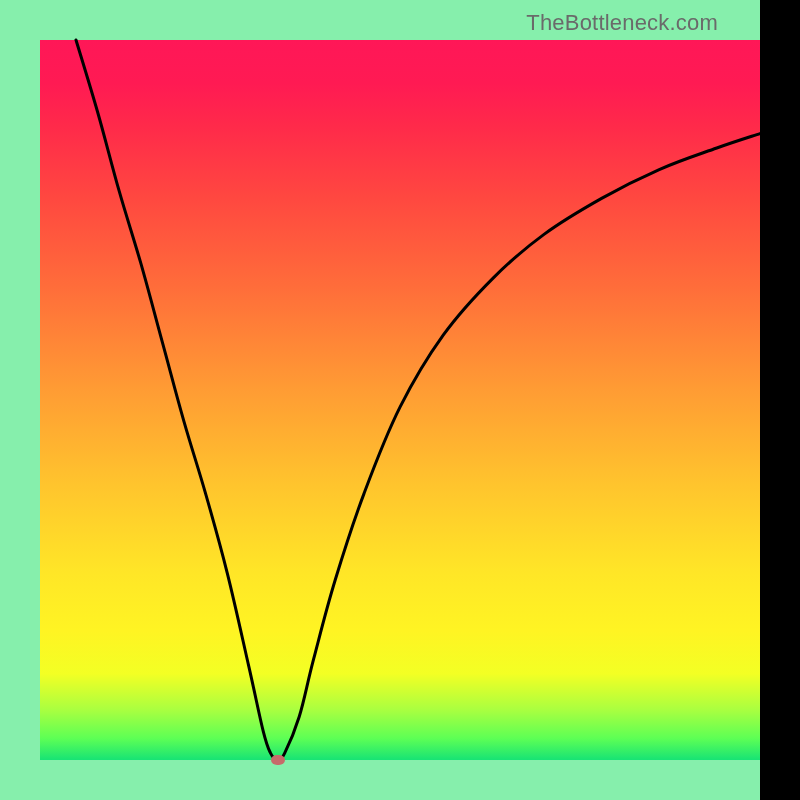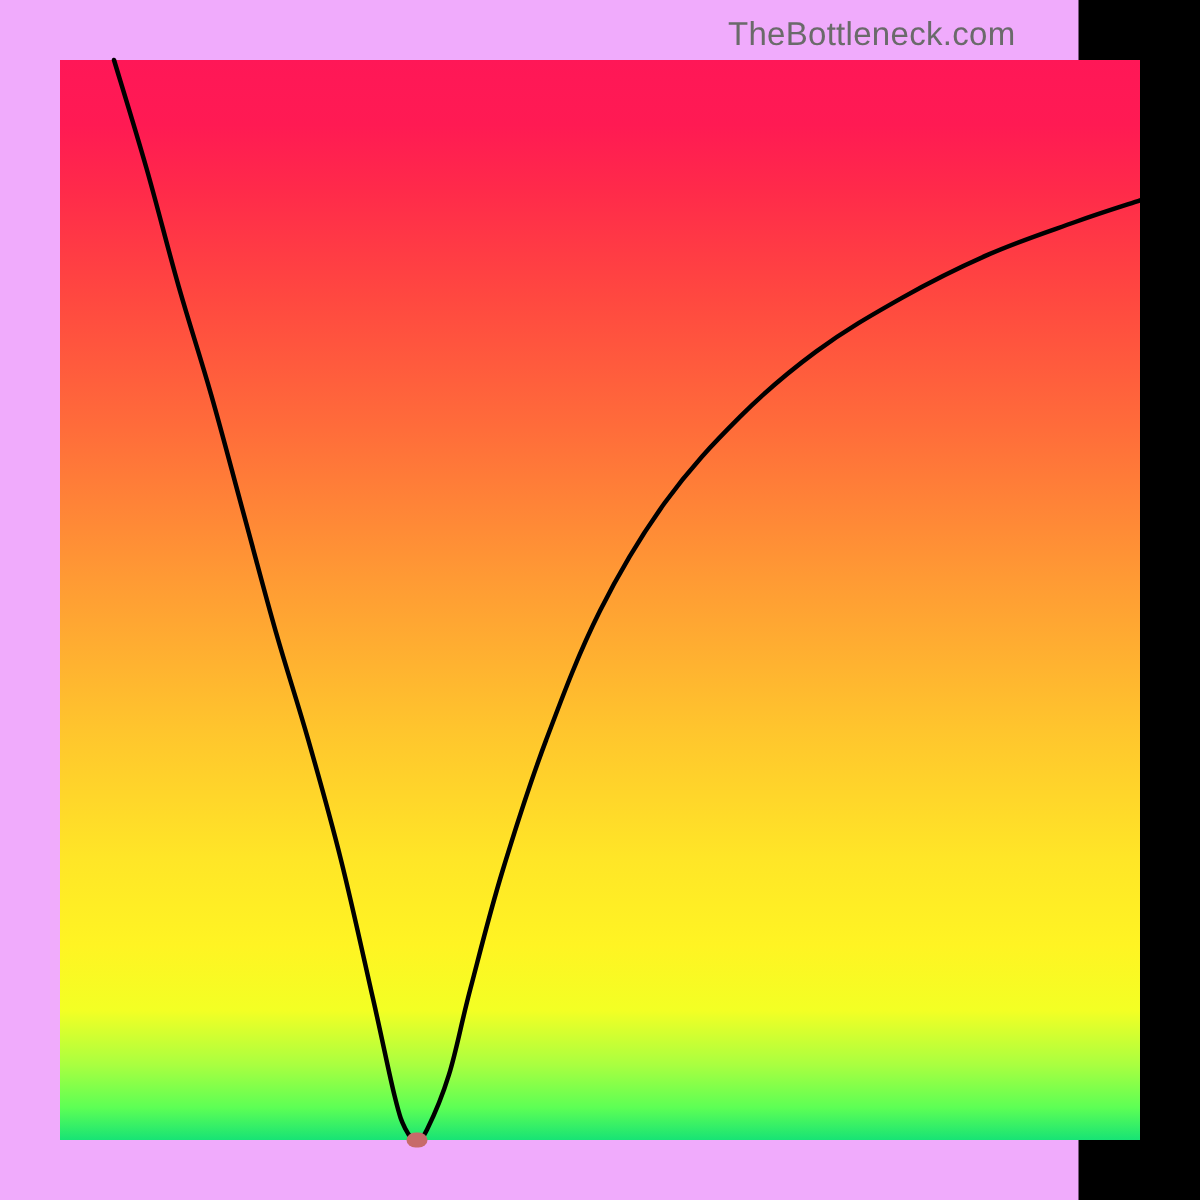--- a/index.html
+++ b/index.html
@@ -10,21 +10,22 @@
     background: #000;
     overflow: hidden;
     font-family: Arial, Helvetica, sans-serif;
   }
   .frame {
     position: absolute;
     left: 0;
     top: 0;
     width: 719px;
     height: 800px;
-    background: #f0abfc;
+    background: #86efac;
+    padding-left: 41px;
   }
   .plot {
     position: absolute;
     left: 40px;
     top: 40px;
     width: 720px;
     height: 720px;
     
     background: linear-gradient(to bottom,
       #ff1757 0%,

